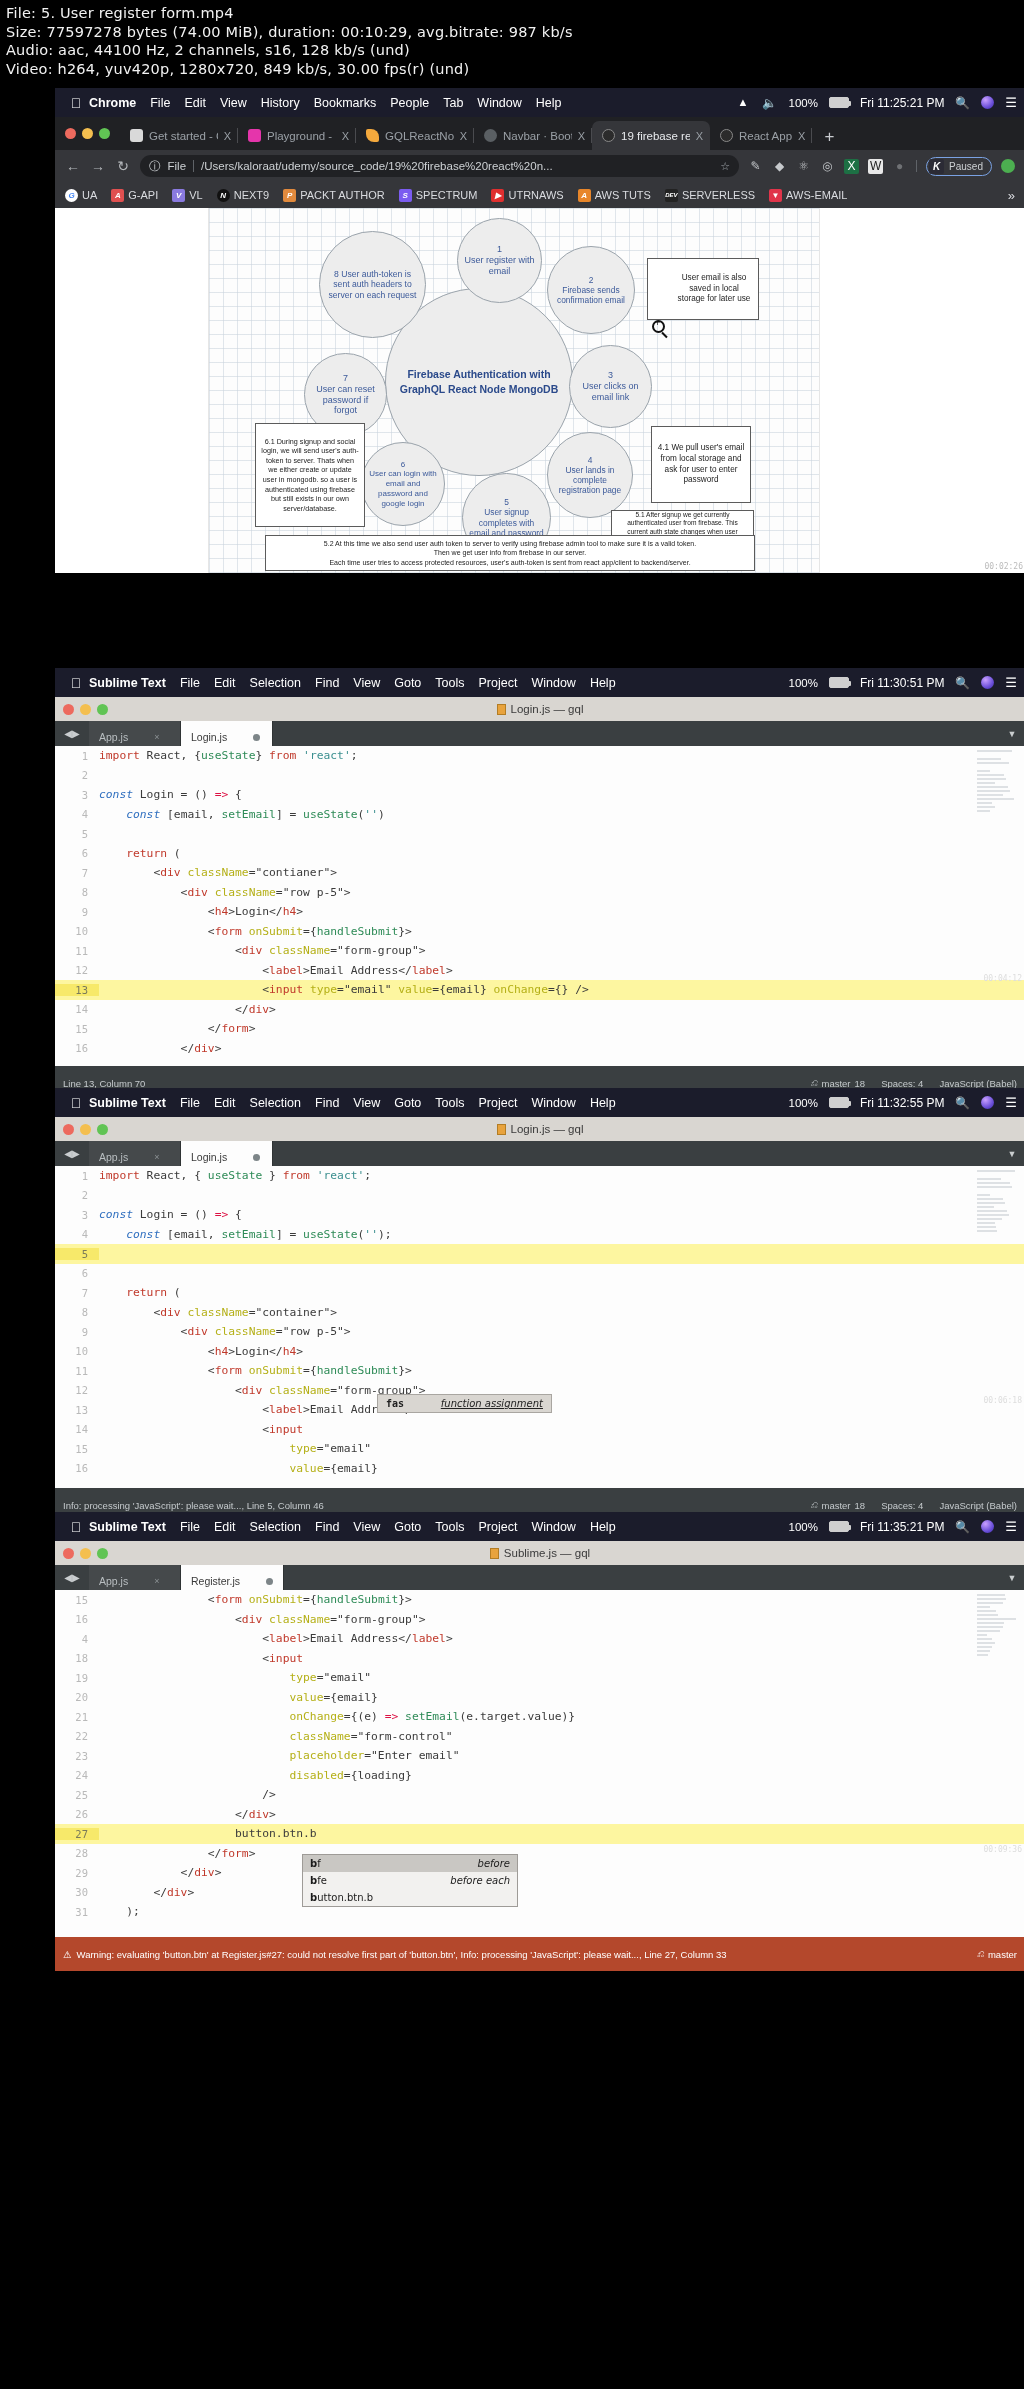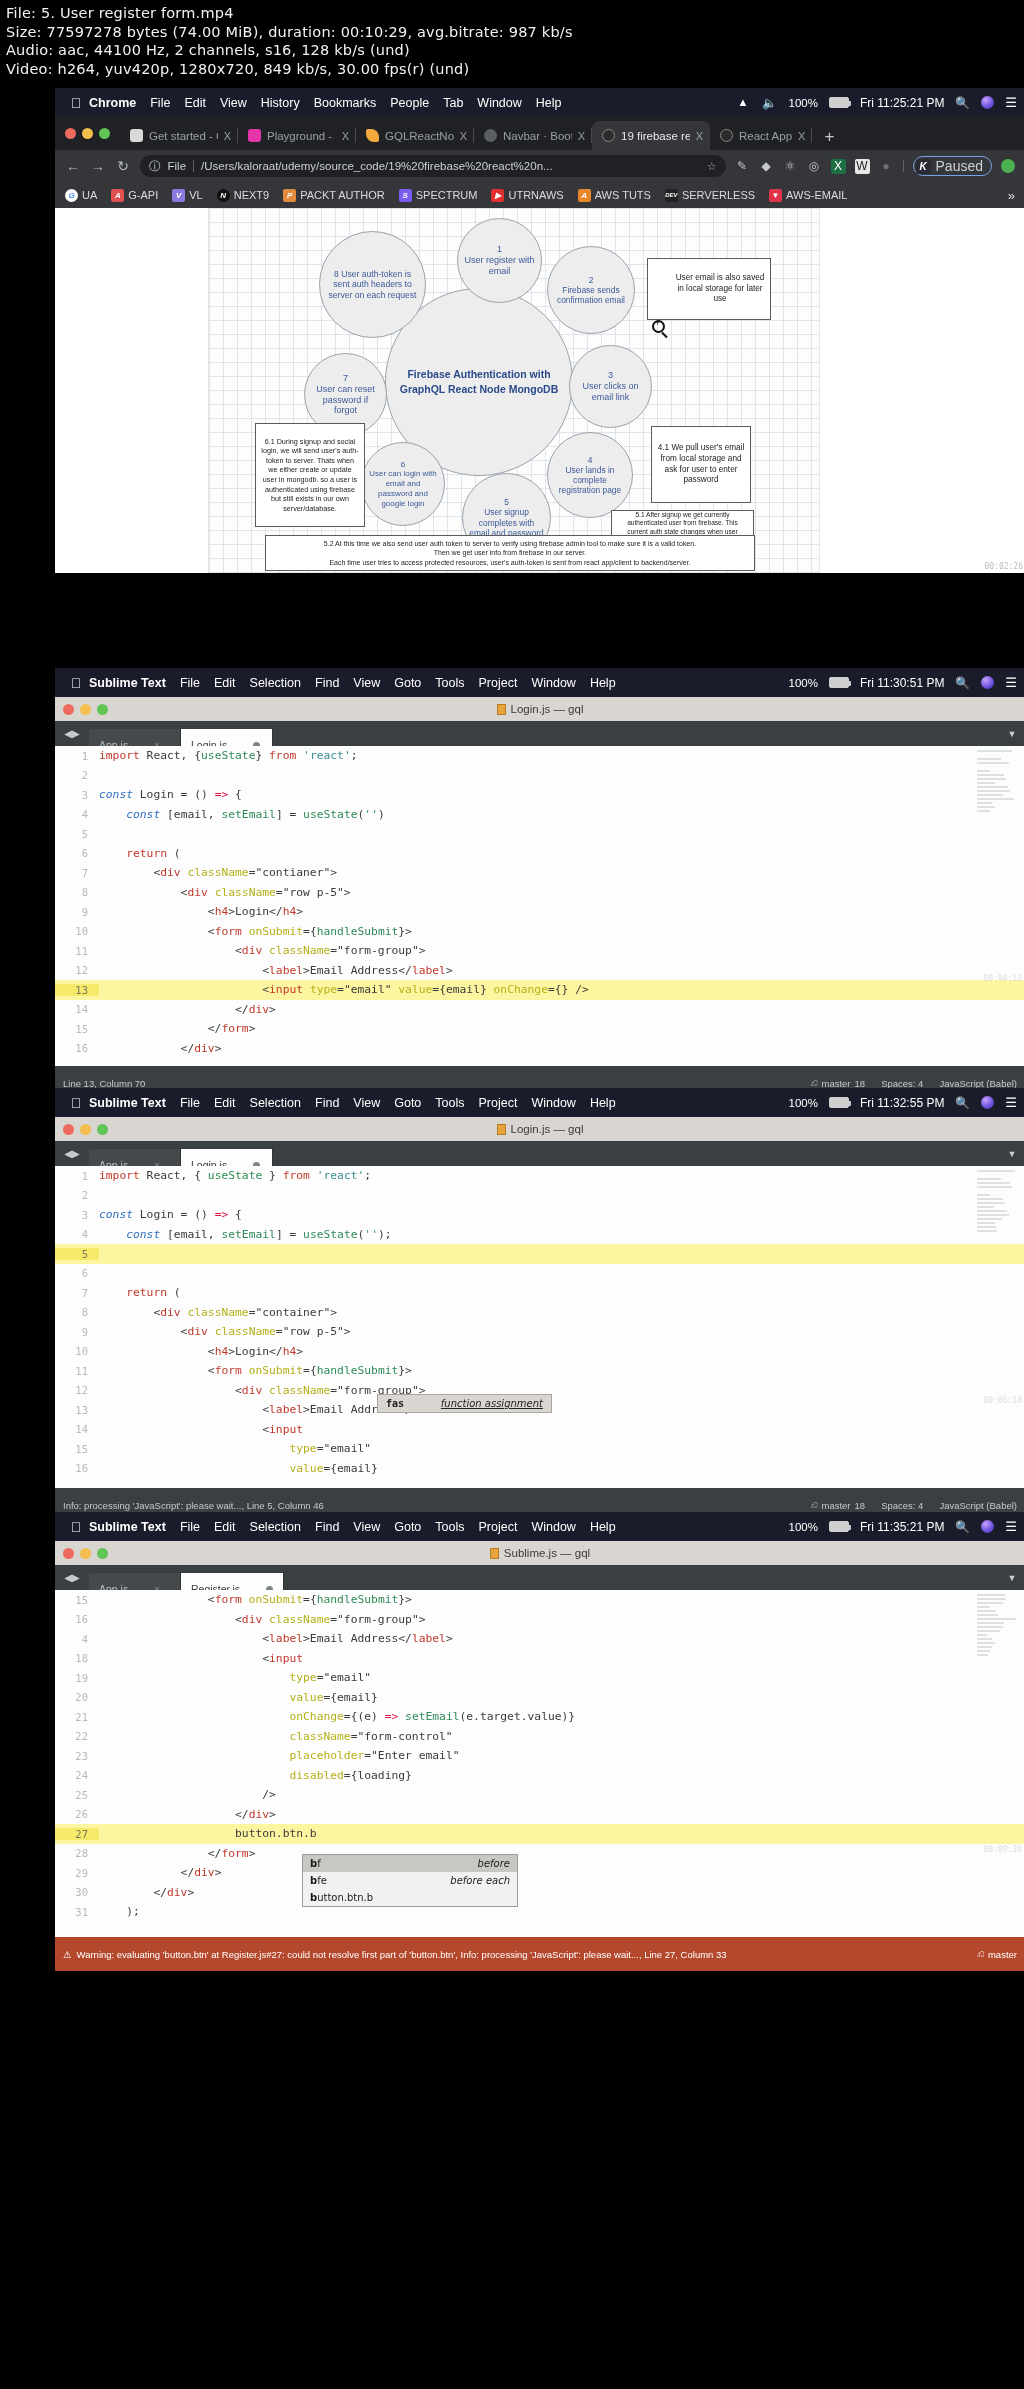--- a/index.html
+++ b/index.html
@@ -56,21 +56,21 @@
              align-items:center; padding:0 9px; gap:7px; color:#cdd1d4; font-size:11.5px; }
   .omni-file { color:#cdd1d4; }
   .omni-sep { width:1px; height:12px; background:#5f6368; }
   .omni-url { flex:1; overflow:hidden; white-space:nowrap; color:#cdd1d4;}
   .omni-star { color:#9aa0a6; font-size:11px;}
   .ext { width:15px; height:15px; display:inline-block; font-size:12px; text-align:center; color:#c6c9cc;}
   .paused-pill { display:flex; align-items:center; gap:5px; border:1.4px solid #7aa2e3; border-radius:14px;
                  padding:1px 8px 1px 2px; }
   .paused-k { width:15px; height:15px; background:#2b2b35; color:#fff; font-size:10px;
               display:flex;align-items:center;justify-content:center; border-radius:2px; font-style:italic; font-weight:bold;}
-  .paused-t { color:#cdd1d4; font-size:14px; }
+  .paused-t { color:#cdd1d4; font-size:10px; }
   .profile-dot { width:14px; height:14px; border-radius:50%; background:#4caf50; }
 
   .chrome-bk { background:#35363a; height:26px; display:flex; align-items:center; padding:0 10px; gap:5px;
                color:#dadce0; font-size:11px; }
   .bk { display:flex; align-items:center; gap:4px; margin-right:9px; white-space:nowrap;}
   .bkico { width:13px; height:13px; border-radius:2px; display:inline-block; font-size:8px; color:#fff;
            line-height:13px; text-align:center; font-weight:bold;}
   .bk-more{ margin-left:auto; font-size:13px; color:#dadce0;}
 
   
@@ -100,21 +100,21 @@
   
   .sub-title { background:#d9d6d1; height:24px; display:flex; align-items:center; position:relative;
                justify-content:center; font-size:11.5px; color:#3a3a3a; }
   .sub-title .traffic2 { position:absolute; left:8px; display:flex; gap:6px; }
   .sub-title .ficon { width:9px; height:11px; background:#e8a33d; border:1px solid #b37d24; margin-right:5px; display:inline-block;}
   .sub-title .ttxt { display:flex; align-items:center; }
 
   .sub-tabs { background:#3a3f41; height:25px; display:flex; align-items:stretch; font-size:10.5px; }
   .tabnav { width:34px; display:flex; align-items:center; justify-content:center; color:#c9cdcf; font-size:10px; gap:3px;}
   .stab { display:flex; align-items:center; padding:16px 10px; gap:26px; color:#b9bec1; background:#45494b;
-          border-right:1px solid #2f3334; position:relative; min-width:92px;margin-top:8px;}
+          border-right:1px solid #2f3334; position:relative; min-width:92px;}
   .stab.active { background:#fdfdfd; color:#3a3a3a; }
   .stab .x { font-size:9px; color:#8b9194;}
   .stab .dotm { width:7px;height:7px;border-radius:50%;background:#7d8588;}
   .stab.active .dotm{ background:#7d8588;}
   .sub-tabs .caret { margin-left:auto; width:26px; display:flex; align-items:center; justify-content:center; color:#c9cdcf; font-size:9px;}
 
   .code-area { background:#fdfdfd; position:relative; font-family:"DejaVu Sans Mono", monospace; }
   .cline { display:flex; align-items:center; height:19.5px; font-size:11.3px; white-space:pre; }
   .cline.hl { background:#fdf6a0; }
   .gut { width:44px; text-align:right; padding-right:11px; color:#b9b9b9; flex:0 0 44px; font-size:10.5px;}
@@ -310,21 +310,21 @@
       <div class="bubble" style="left:338px; top:224px; width:86px; height:86px; white-space:pre-line; font-size:8.4px;">4
 User lands in complete registration page</div>
       <div class="bubble" style="left:253px; top:265px; width:89px; height:89px; white-space:pre-line; font-size:8.4px;">5
 User signup completes with email and password</div>
       <div class="bubble" style="left:152px; top:234px; width:84px; height:84px; white-space:pre-line; font-size:8px;">6
 User can login with email and password and google login</div>
       <div class="bubble" style="left:95px; top:145px; width:83px; height:83px; white-space:pre-line;">7
 User can reset password if forgot</div>
       <div class="bubble" style="left:110px; top:23px; width:107px; height:107px; font-size:8.6px;">8 User auth-token is sent auth headers to server on each request</div>
 
-      <div class="nbox" style="left:438px; top:50px; width:124px; height:62px;padding-left:27px;">User email is also saved in local storage for later use</div>
+      <div class="nbox" style="left:438px; top:50px; width:112px; height:62px;padding-left:27px;">User email is also saved in local storage for later use</div>
       <div class="nbox" style="left:442px; top:218px; width:100px; height:77px;">4.1 We pull user's email from local storage and ask for user to enter password</div>
       <div class="nbox" style="left:402px; top:302px; width:143px; height:54px; font-size:6.6px;">5.1 After signup we get currently authenticated user from firebase. This current auth state changes when user login/logout. We will make sure to get user's auth state changed status using useEffect hook</div>
       <div class="nbox" style="left:46px; top:215px; width:110px; height:104px; font-size:7.2px;">6.1 During signup and social login, we will send user's auth-token to server. Thats when we either create or update user in mongodb. so a user is authenticated using firebase but still exists in our own server/database.</div>
       <div class="nbox" style="left:56px; top:327px; width:490px; height:36px; font-size:7px; white-space:pre-line;">5.2 At this time we also send user auth token to server to verify using firebase admin tool to make sure it is a valid token.
 Then we get user info from firebase in our server.
 Each time user tries to access protected resources, user's auth-token is sent from react app/client to backend/server.</div>
 
       <div class="cursor-zoom" style="left:443px; top:112px;"></div>
     </div>
     <div class="page-time">00:02:26</div>

